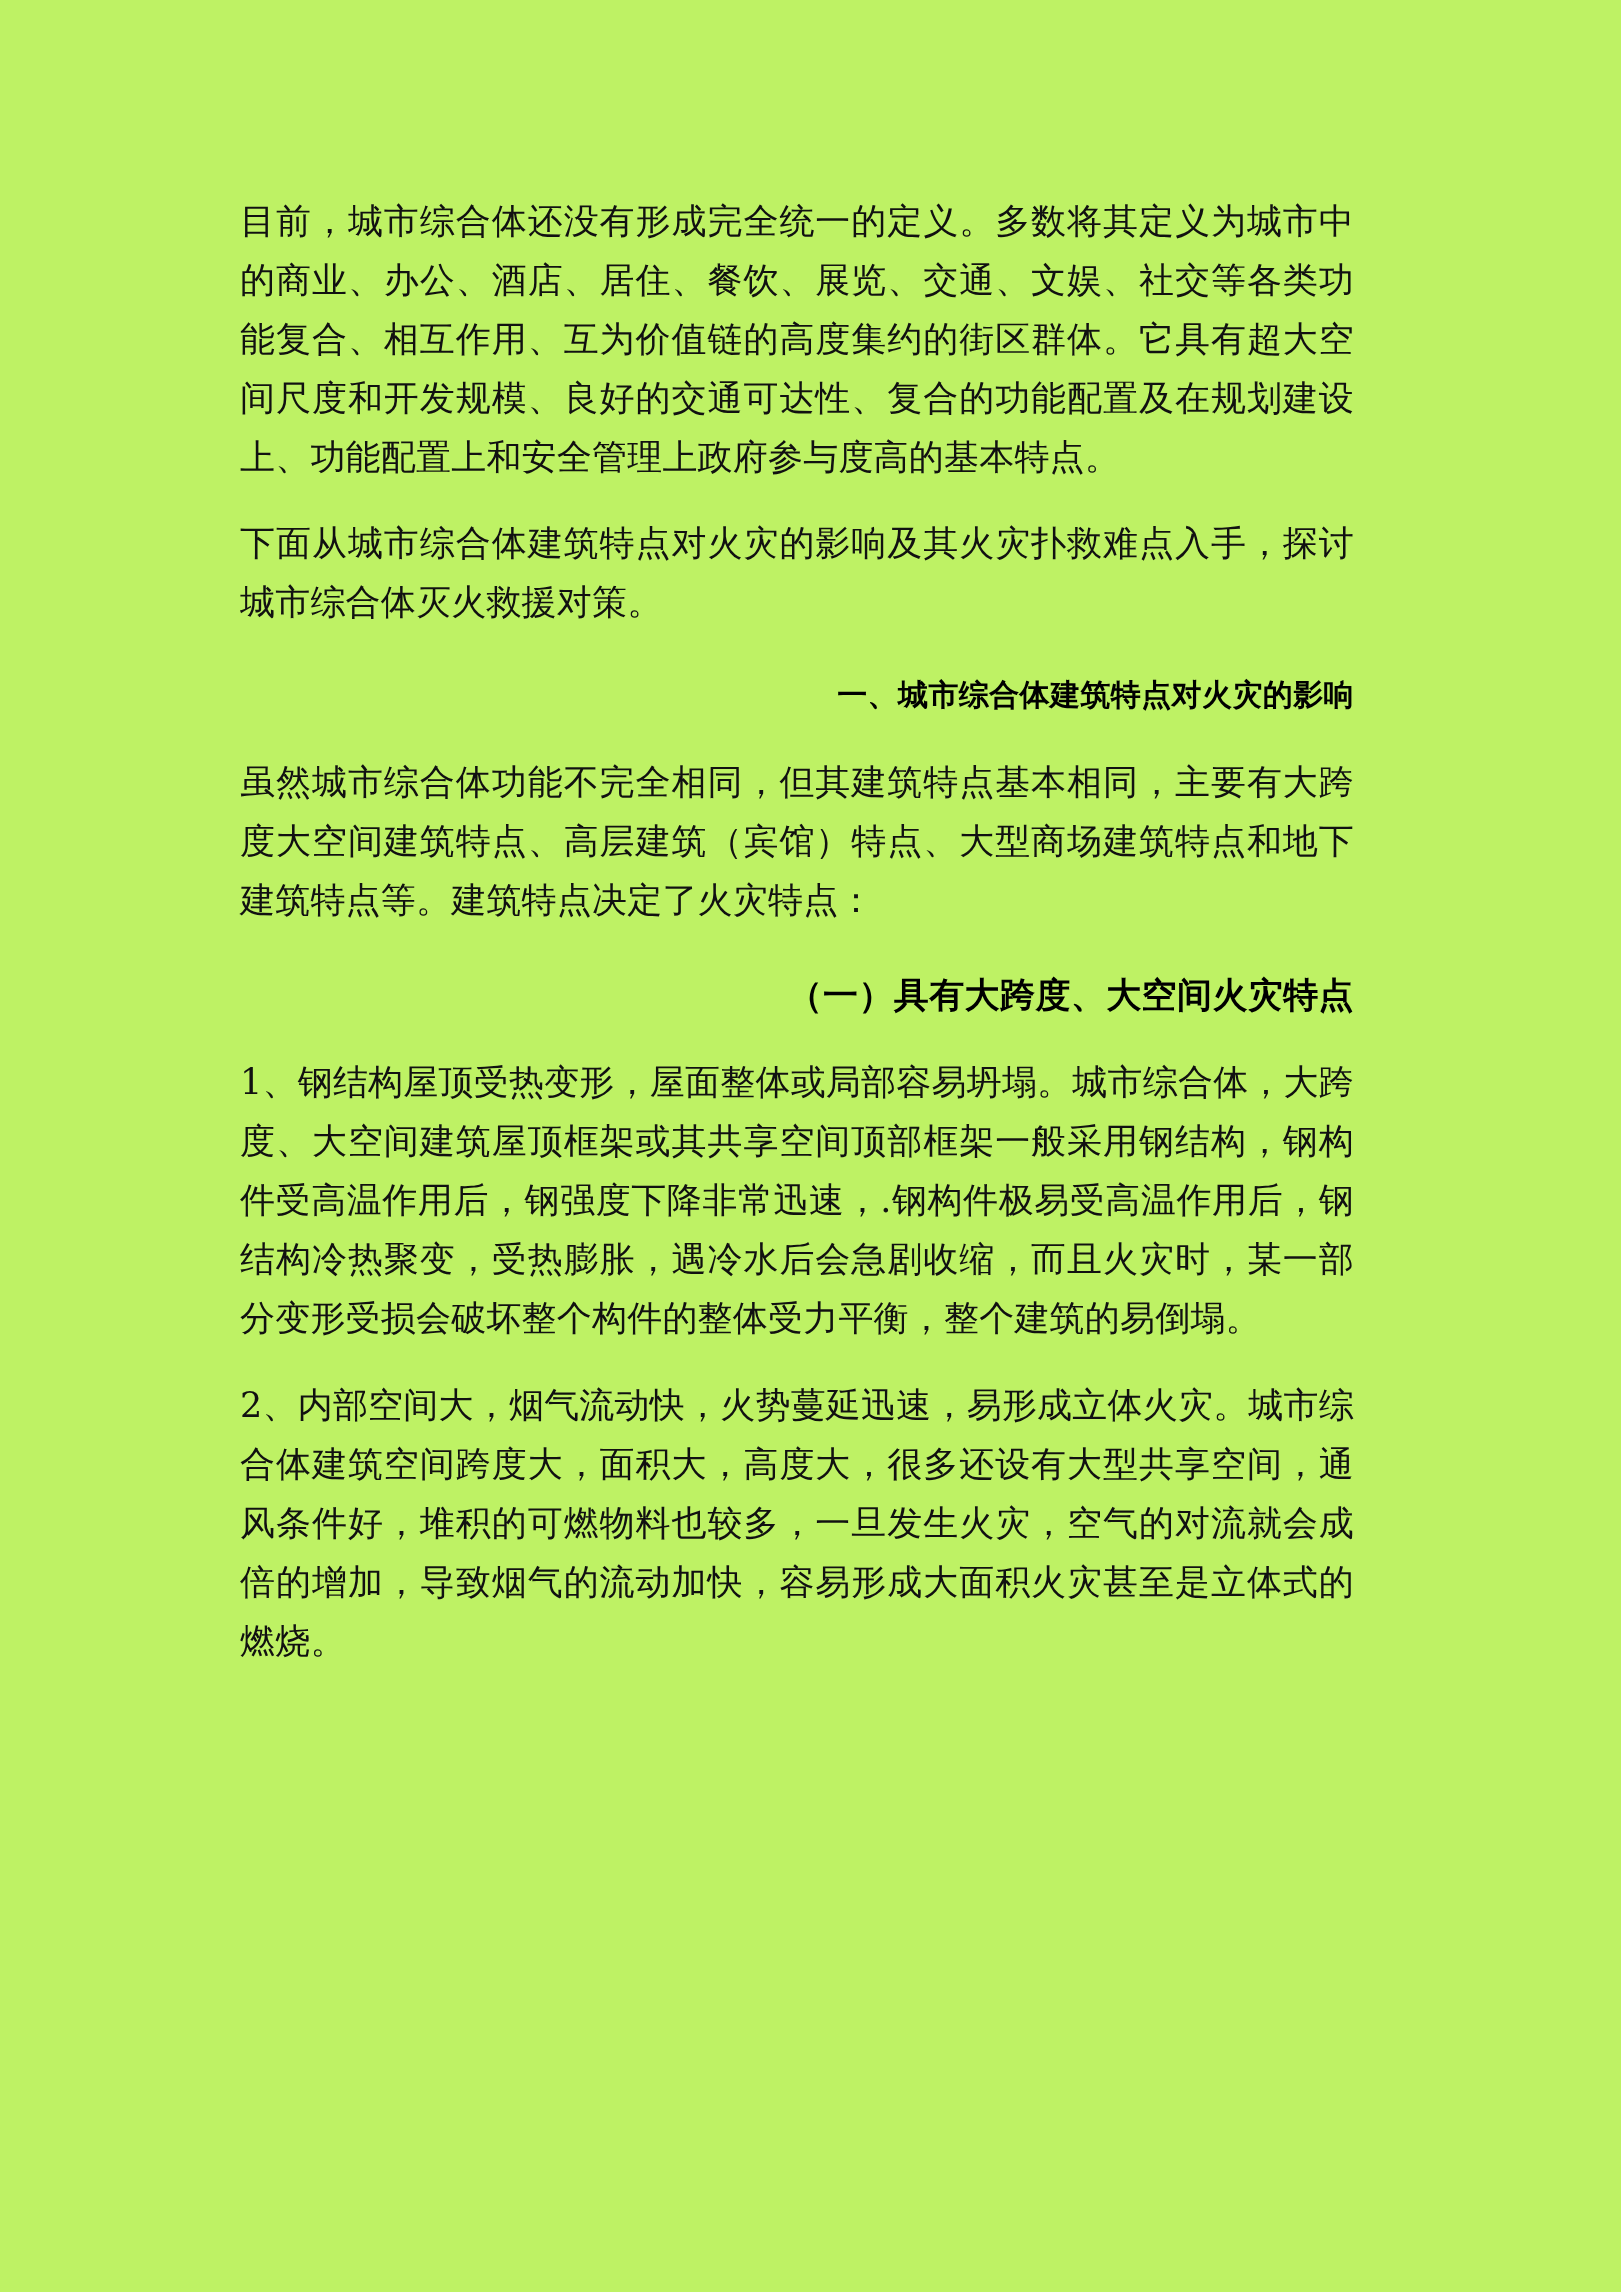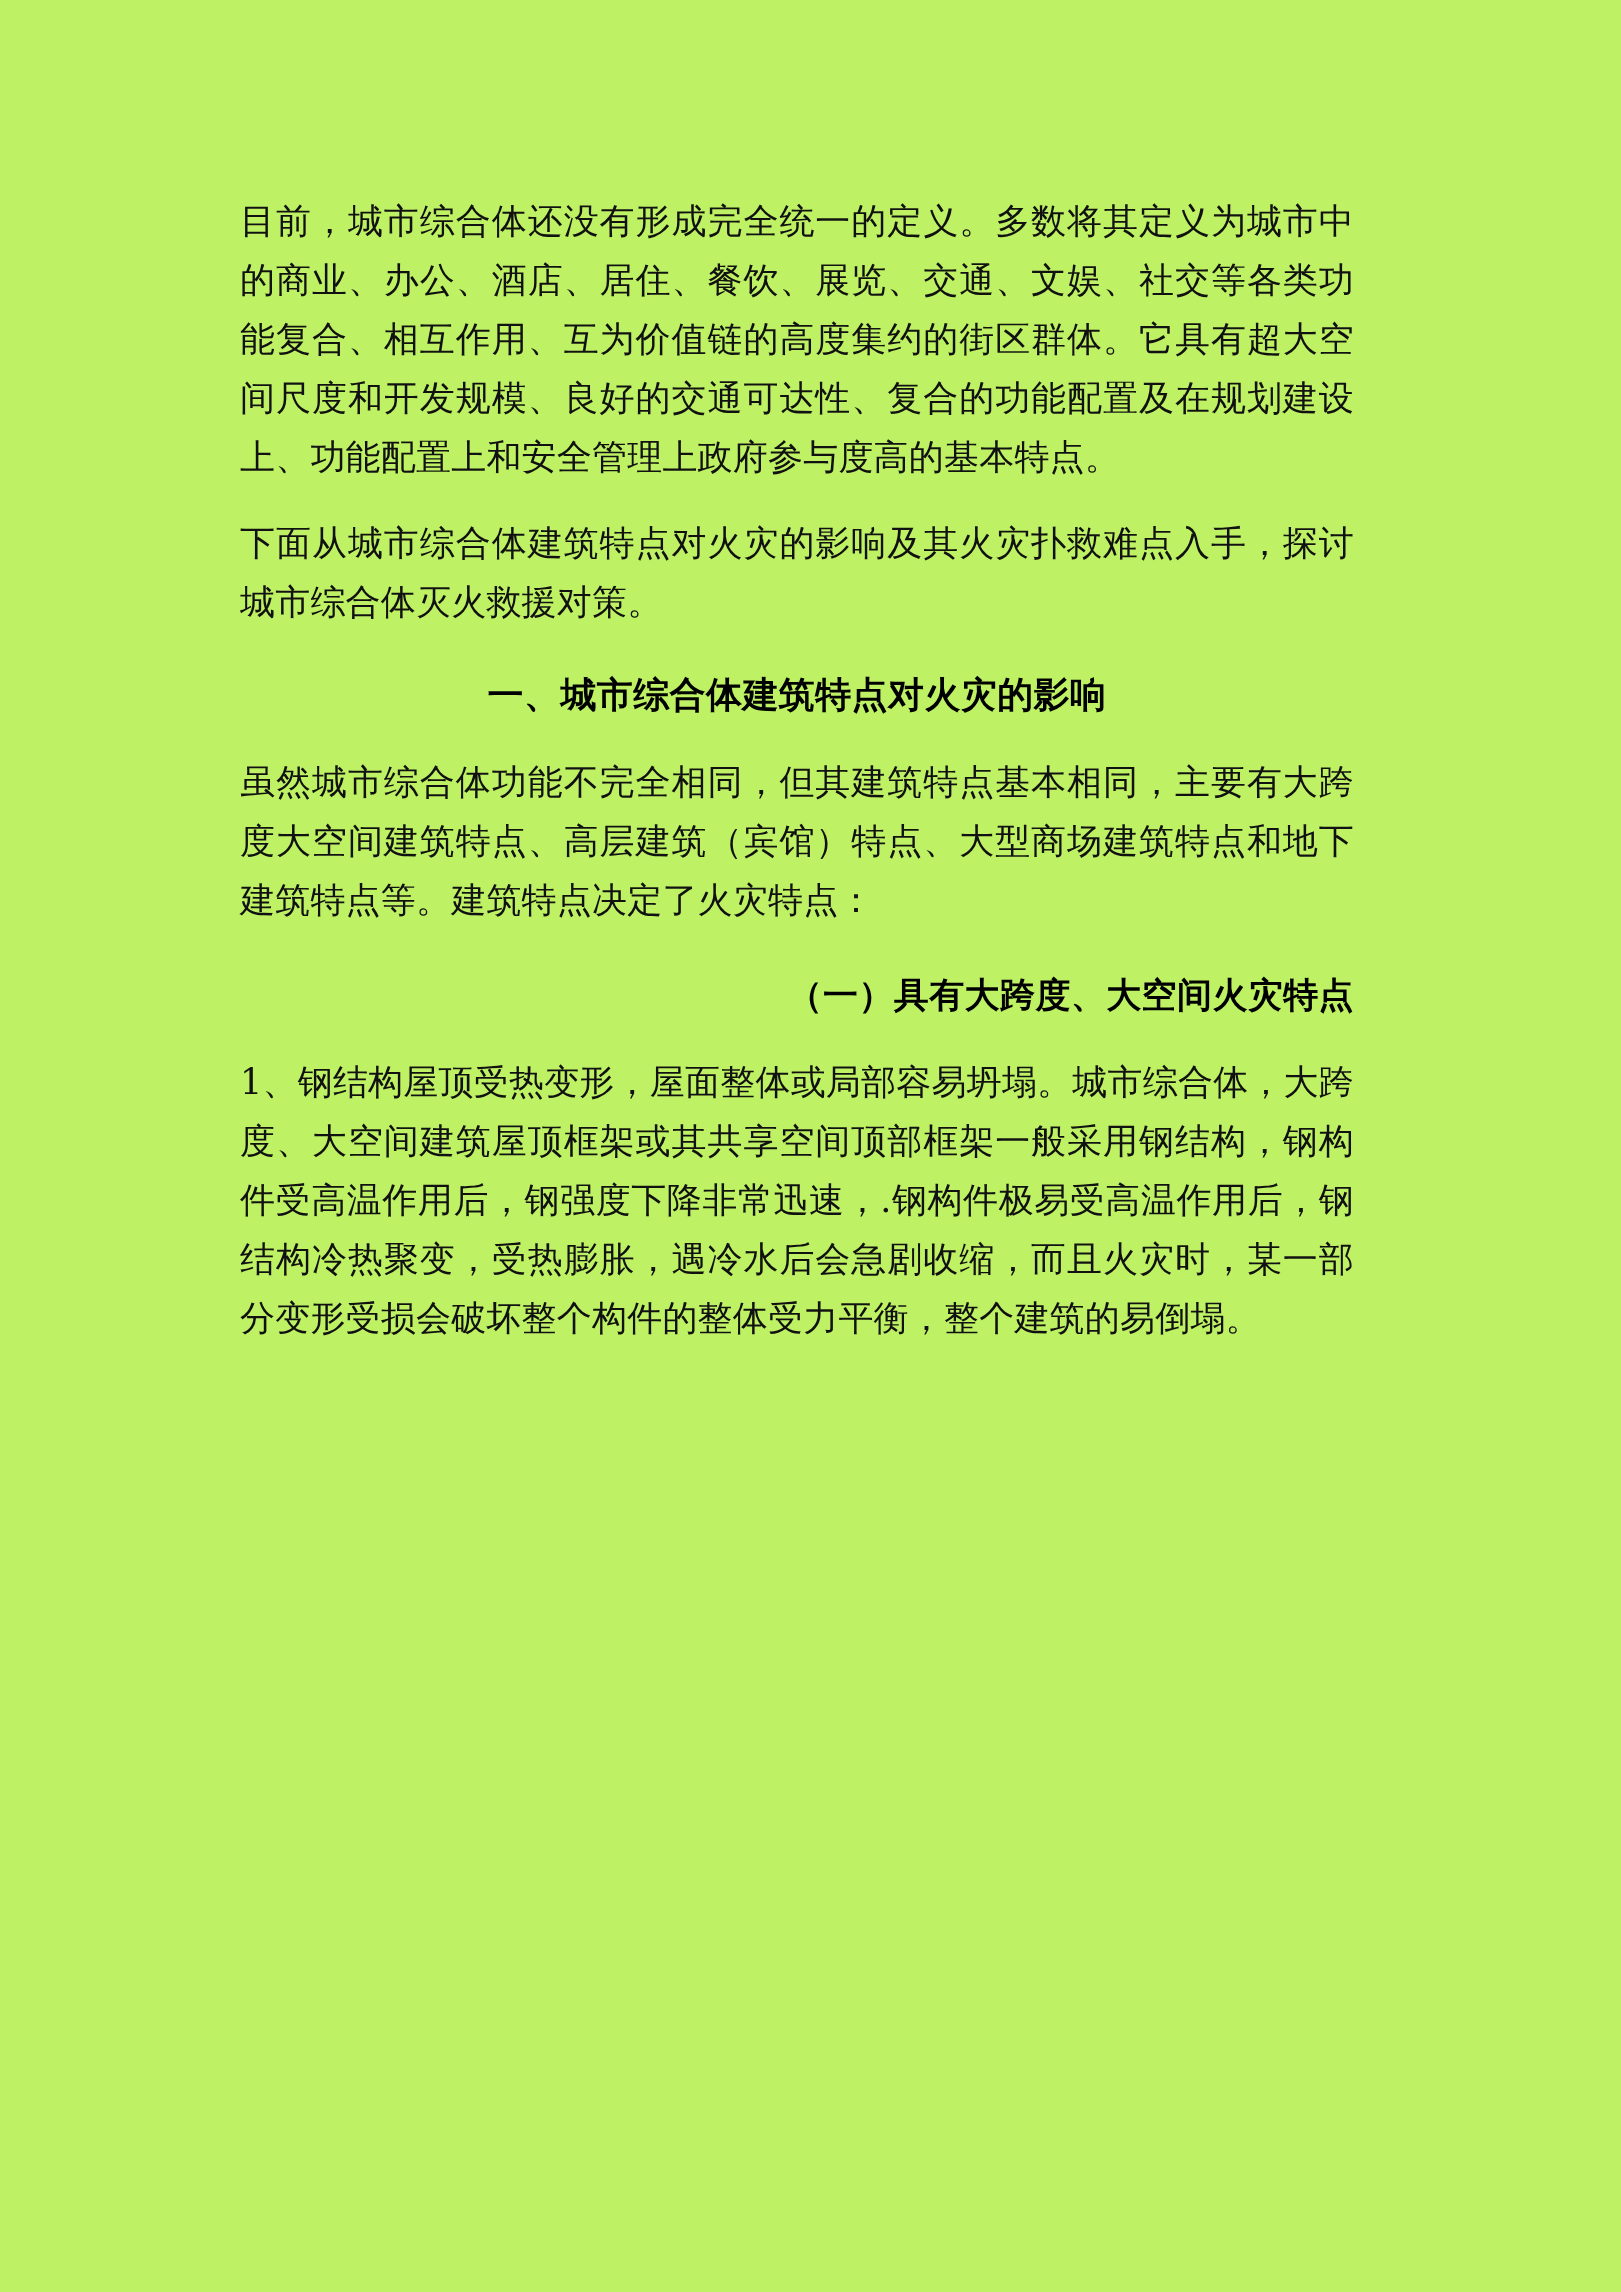--- a/index.html
+++ b/index.html
@@ -36,25 +36,25 @@
     text-justify: inter-ideograph;
     margin: 0 0 27.4px 0;
     letter-spacing: 0.2px;
     font-family: "DejaVu Serif", "Liberation Serif", serif;
     font-weight: 400;
     color: #111111;
   }
   .para:last-child { margin-bottom: 0; }
 
   .heading {
-    font-size: 36px;
+    font-size: 30px;
     line-height: 59px;
     font-weight: 700;
     margin: 33px 0 29px 0;
-    text-align: center;
+    text-align: right;
     letter-spacing: 0.4px;
     font-family: "DejaVu Serif", "Liberation Serif", serif;
     color: #000000;
   }
   .heading-sub {
     font-size: 35px;
     line-height: 59px;
     font-weight: 700;
     margin: 35px 0 29px 0;
     text-align: right;
@@ -74,17 +74,18 @@
     <p class="para">下面从城市综合体建筑特点对火灾的影响及其火灾扑救难点入手，探讨城市综合体灭火救援对策。</p>
 
     <h2 class="heading">一、城市综合体建筑特点对火灾的影响</h2>
 
     <p class="para">虽然城市综合体功能不完全相同，但其建筑特点基本相同，主要有大跨度大空间建筑特点、高层建筑（宾馆）特点、大型商场建筑特点和地下建筑特点等。建筑特点决定了火灾特点：</p>
 
     <h3 class="heading-sub">（一）具有大跨度、大空间火灾特点</h3>
 
     <p class="para">1、钢结构屋顶受热变形，屋面整体或局部容易坍塌。城市综合体，大跨度、大空间建筑屋顶框架或其共享空间顶部框架一般采用钢结构，钢构件受高温作用后，钢强度下降非常迅速，.钢构件极易受高温作用后，钢结构冷热聚变，受热膨胀，遇冷水后会急剧收缩，而且火灾时，某一部分变形受损会破坏整个构件的整体受力平衡，整个建筑的易倒塌。</p>
 
+    <p class="para">2、内部空间大，烟气流动快，火势蔓延迅速，易形成立体火灾。城市综合体建筑空间跨度大，面积大，高度大，很多还设有大型共享空间，通风条件好，堆积的可燃物料也较多，一旦发生火灾，空气的对流就会成倍的增加，导致烟气的流动加快，容易形成大面积火灾甚至是立体式的燃烧。</p>
 
 
   </div>
 </div>
 
 
 </body></html>

